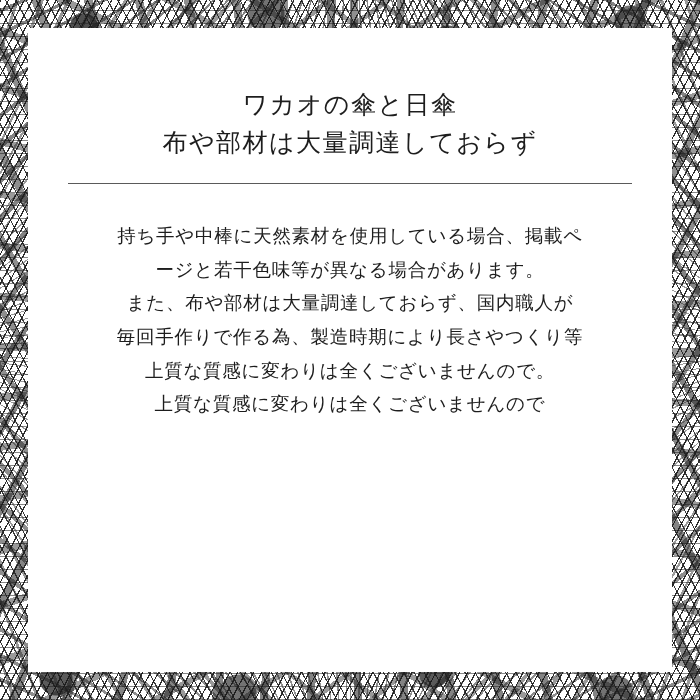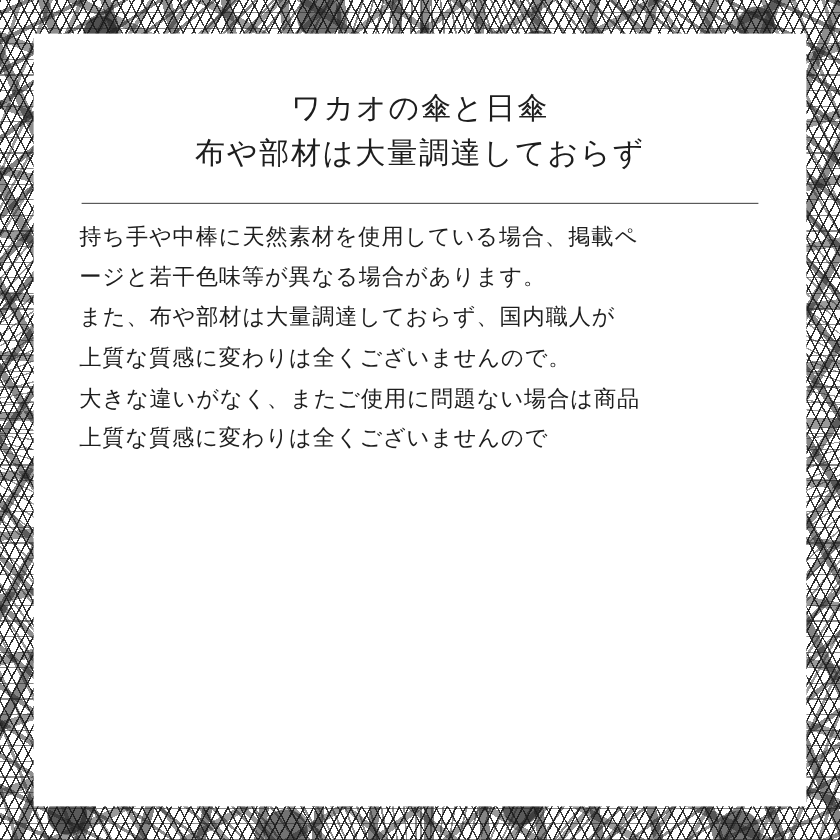--- a/index.html
+++ b/index.html
@@ -62,39 +62,40 @@
     bottom: 28px;
     background: #ffffff;
     box-sizing: border-box;
     padding: 30px 34px 26px 34px;
     display: flex;
     flex-direction: column;
   }
 
   .title-block {
     text-align: center;
-    margin-top: 14px;
+    margin-top: 28px;
   }
   .title-line {
     font-size: 25px;
     line-height: 1.5;
     letter-spacing: 0.06em;
     color: #1d1d1d;
     white-space: nowrap;
   }
 
   .divider {
     height: 1px;
     background: #5a5a5a;
     margin: 22px 6px 0 6px;
   }
 
   .body-block {
-    margin-top: 12px;
+    margin-top: 36px;
     padding: 0 4px;
+    text-align: center;
   }
   .body-line {
     font-size: 18.5px;
     line-height: 1.82;
     letter-spacing: 0.04em;
     color: #1d1d1d;
     white-space: nowrap;
   }
 </style>
 </head>
@@ -109,19 +110,19 @@
       <div class="title-line">ワカオの傘と日傘</div>
       <div class="title-line">布や部材は大量調達しておらず</div>
     </div>
 
     <div class="divider"></div>
 
     <div class="body-block">
       <div class="body-line">持ち手や中棒に天然素材を使用している場合、掲載ペ</div>
       <div class="body-line">ージと若干色味等が異なる場合があります。</div>
       <div class="body-line">また、布や部材は大量調達しておらず、国内職人が</div>
+      <div class="body-line">毎回手作りで作る為、製造時期により長さやつくり等</div>
       <div class="body-line">上質な質感に変わりは全くございませんので。</div>
-      <div class="body-line">大きな違いがなく、またご使用に問題ない場合は商品</div>
       <div class="body-line">上質な質感に変わりは全くございませんので</div>
     </div>
 
   </div>
 </div>
 
 </body></html>

